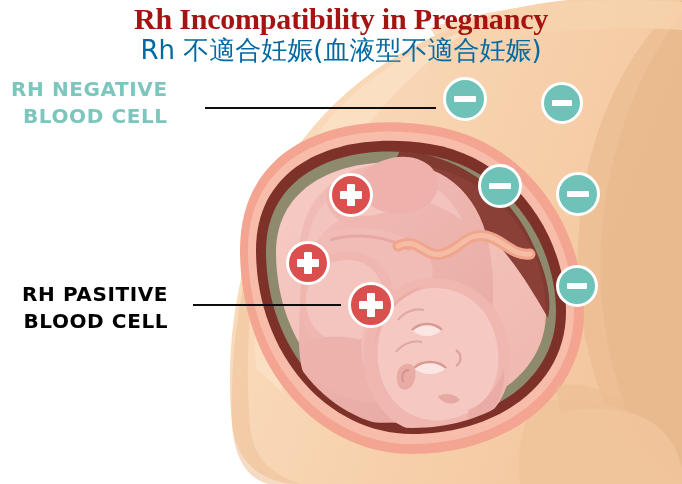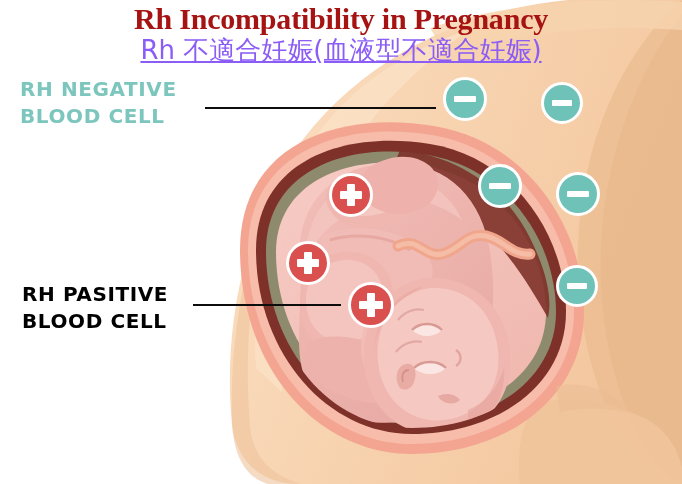--- a/index.html
+++ b/index.html
@@ -55,30 +55,30 @@
     position: absolute;
     z-index: 40;
     font-family: "DejaVu Sans", "Liberation Sans", sans-serif;
     font-weight: bold;
     font-size: 20px;
     line-height: 27px;
     letter-spacing: 0.6px;
     white-space: nowrap;
   }
   #callout-negative {
-    left: 20px;
+    left: 11px;
     top: 76px;
     color: #7cc6bd;
   }
   #callout-positive {
     left: 22px;
     top: 281px;
     color: #e8797a;
   }
-  .callout .cl-line2 { display: block; }
+  .callout .cl-line2 { display: block; text-align: right; }
 
   
   .leader {
     position: absolute;
     background: #0d0d0d;
     height: 2px;
     z-index: 35;
   }
   #leader-negative { left: 205px; top: 107px; width: 231px; }
   #leader-positive { left: 193px; top: 304px; width: 148px; }
@@ -336,21 +336,21 @@
     <g clip-path="url(#clipBody)">
       <path d="M556 386 C584 380 616 392 634 414 C612 408 586 406 560 412 Z" fill="#e9bc92" opacity="0.5"></path>
     </g>
   </svg>
 
   <div class="leader" id="leader-negative" style="left: 205px; top: 107px; width: 231px; background: rgb(13, 13, 13);"></div>
   <div class="leader" id="leader-positive" style="left: 193px; top: 304px; width: 148px; background: rgb(13, 13, 13);"></div>
 
   <div id="title-block">
     <div id="main-title" style="color: rgb(166, 19, 19);">Rh Incompatibility in Pregnancy</div>
-    <div id="sub-title" style="color: #8b5cf6; text-decoration: underline;">Rh 不適合妊娠(血液型不適合妊娠)</div>
+    <div id="sub-title" style="color: #0369a1;">Rh 不適合妊娠(血液型不適合妊娠)</div>
   </div>
 
   <div class="callout" id="callout-negative" style="color: rgb(124, 198, 189);">
     <span class="cl-line1">RH NEGATIVE</span>
     <span class="cl-line2">BLOOD CELL</span>
   </div>
 
   <div class="callout" id="callout-positive" style="color: #000000;">
     <span class="cl-line1">RH PASITIVE</span>
     <span class="cl-line2">BLOOD CELL</span>

